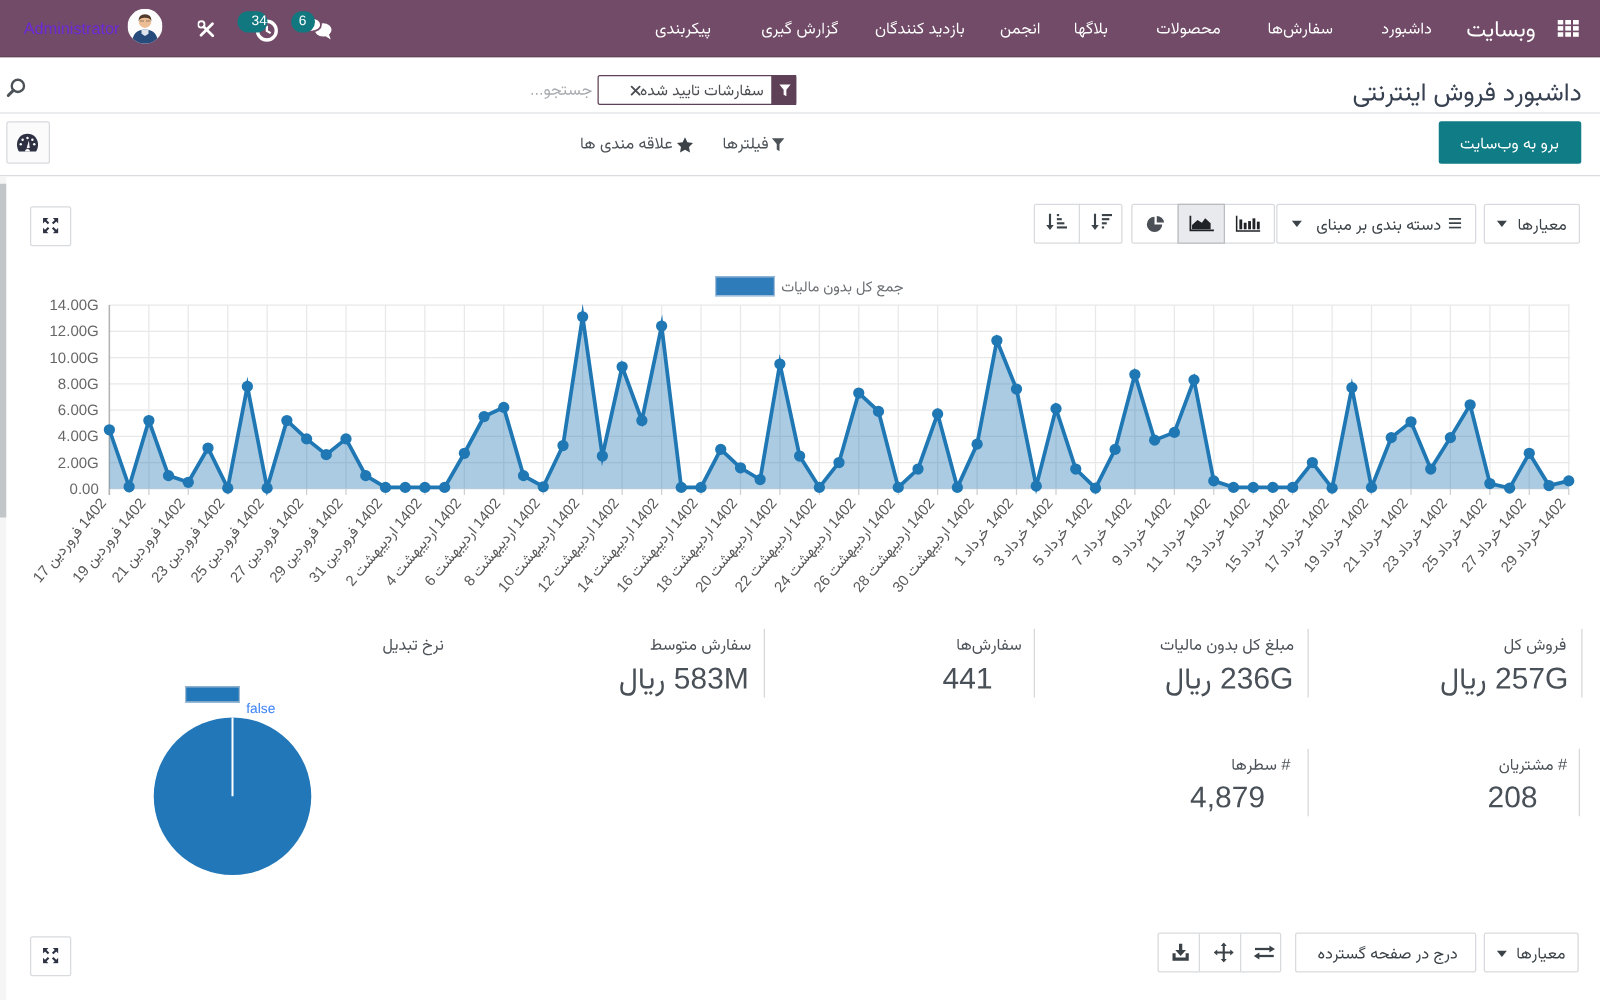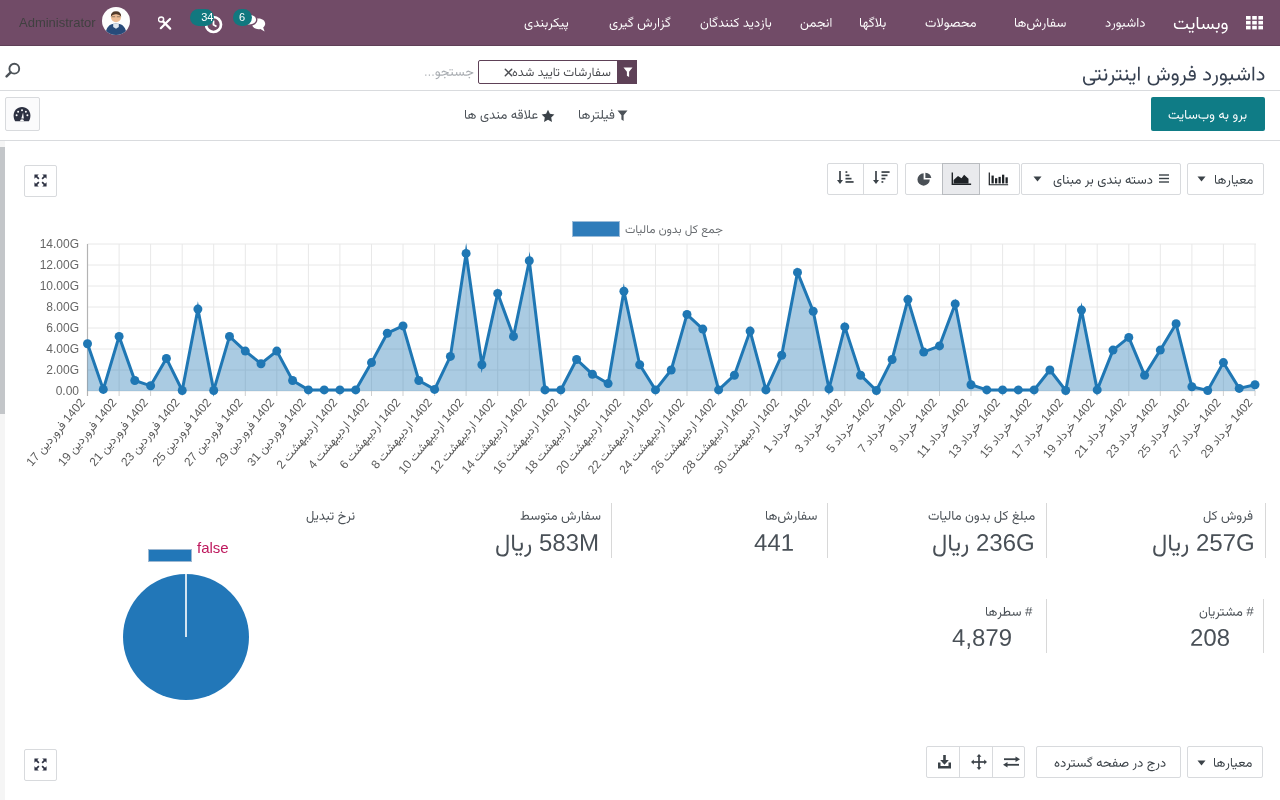--- a/index.html
+++ b/index.html
@@ -41,21 +41,21 @@
     </svg>
 <svg style="position:absolute;left:699.6px;top:8.2px;overflow:visible" width="74" height="29">
       <path transform="translate(0,18.8)" d="M4.3 -5.4 3.4 -4.5 4.3 -3.5 5.2 -4.5ZM4.4 1.7Q3.4 1.7 2.8 1.3Q2.2 1 2 0.4Q1.7 -0.1 1.7 -0.8Q1.7 -1.4 1.8 -2Q2 -2.6 2.2 -3.2L1.1 -3.6Q0.9 -3 0.8 -2.2Q0.6 -1.5 0.6 -0.9Q0.6 0.1 1 1Q1.4 1.8 2.2 2.3Q3 2.8 4.4 2.8Q5.7 2.8 6.5 2.3Q7.4 1.9 7.8 1Q8.2 0.2 8.2 -0.9Q8.2 -1.6 8 -2.3Q7.9 -3.1 7.6 -3.9L6.5 -3.5Q6.7 -3 6.9 -2.3Q7.1 -1.5 7.1 -0.8Q7.1 -0.2 6.8 0.4Q6.6 1 6 1.3Q5.4 1.7 4.4 1.7Z M9.8 -8.7V-2.7Q9.8 -1.3 10.4 -0.6Q11 0 12.2 0H12.3V-1.2H12.2Q11.5 -1.2 11.2 -1.5Q10.8 -1.8 10.8 -2.7V-8.7Z M12.7 -7.7 17.5 -9.6V-10.3L12.7 -8.4ZM13.6 -6.2 17.6 -7.8V-8.9L13 -7Q12.7 -6.9 12.6 -6.7Q12.4 -6.5 12.4 -6.2Q12.4 -6 12.5 -5.8Q12.7 -5.5 12.9 -5.4Q13.2 -5.1 13.7 -4.8Q14.1 -4.5 14.5 -4.2Q14.9 -3.9 15.2 -3.5Q15.5 -3.2 15.7 -2.9Q15.9 -2.6 15.9 -2.2Q15.9 -1.8 15.7 -1.6Q15.5 -1.3 14.9 -1.2Q14.4 -1.2 13.6 -1.2H12.1V0H13.6Q14.8 0 15.6 -0.2Q16.3 -0.5 16.7 -0.9Q17 -1.4 17 -2.2Q17 -2.7 16.8 -3.2Q16.6 -3.6 16.2 -4Q15.9 -4.4 15.4 -4.8Q15 -5.2 14.5 -5.5Q14 -5.8 13.6 -6.2Z M22.3 -2.3Q22.3 -1.9 22 -1.7Q21.8 -1.4 21.2 -1.3Q20.7 -1.1 20 -1.1Q19.7 -1.1 19.3 -1.2Q19 -1.2 18.6 -1.3V-0.2Q18.9 -0.1 19.3 -0Q19.6 -0 20.1 -0Q20.8 -0 21.3 -0.1Q21.8 -0.2 22.2 -0.5Q22.6 -0.7 22.9 -1.1Q23.2 -0.7 23.4 -0.5Q23.6 -0.2 23.9 -0.1Q24.2 0 24.7 0H25V-1.2H24.7Q24.5 -1.2 24.3 -1.3Q24 -1.4 23.8 -1.8Q23.6 -2.2 23.3 -2.9L21.9 -6.2L20.9 -5.8L22 -3.2Q22.1 -3 22.2 -2.7Q22.3 -2.5 22.3 -2.3Z M26.8 -3.8Q26.8 -3.5 26.8 -3.2Q26.9 -2.9 26.9 -2.6Q26.9 -1.9 26.5 -1.5Q26.2 -1.2 25.4 -1.2H24.8V0H25.4Q26 0 26.5 -0.2Q27.1 -0.5 27.4 -1Q27.6 -0.7 27.8 -0.4Q28.1 -0.2 28.4 -0.1Q28.8 0 29.2 0H29.4V-1.2H29.3Q28.9 -1.2 28.6 -1.3Q28.3 -1.4 28.1 -1.7Q28 -2 28 -2.4L27.9 -3.9ZM26.9 -6.9 26 -6 26.9 -5.1 27.8 -6Z M31.2 -3.8Q31.2 -3.5 31.2 -3.2Q31.2 -2.9 31.2 -2.6Q31.2 -1.9 30.9 -1.5Q30.6 -1.2 29.7 -1.2H29.1V0H29.7Q30.4 0 30.9 -0.2Q31.5 -0.5 31.8 -1Q32 -0.7 32.2 -0.4Q32.5 -0.2 32.8 -0.1Q33.2 0 33.6 0H33.8V-1.2H33.6Q33.2 -1.2 33 -1.3Q32.7 -1.4 32.5 -1.7Q32.4 -2 32.3 -2.4L32.2 -3.9ZM31.3 -6.9 30.4 -6 31.3 -5.1 32.2 -6Z M35 -6.2 39 -7.8V-8.9L34.5 -7Q34.2 -6.9 34 -6.7Q33.9 -6.5 33.9 -6.2Q33.9 -6 34 -5.8Q34.1 -5.5 34.3 -5.4Q34.7 -5.1 35.1 -4.8Q35.5 -4.5 35.9 -4.2Q36.3 -3.9 36.6 -3.5Q37 -3.2 37.2 -2.9Q37.4 -2.6 37.4 -2.2Q37.4 -1.8 37.1 -1.6Q36.9 -1.3 36.4 -1.2Q35.9 -1.2 35.1 -1.2H33.5V0H35.1Q36.2 0 37 -0.2Q37.7 -0.5 38.1 -0.9Q38.5 -1.4 38.5 -2.2Q38.5 -2.7 38.3 -3.2Q38 -3.6 37.7 -4Q37.3 -4.4 36.9 -4.8Q36.4 -5.2 36 -5.5Q35.5 -5.8 35 -6.2Z M47.2 -2.3Q47.2 -1.9 46.9 -1.7Q46.7 -1.4 46.2 -1.3Q45.7 -1.1 44.9 -1.1Q44.6 -1.1 44.3 -1.2Q43.9 -1.2 43.5 -1.3V-0.2Q43.8 -0.1 44.2 -0Q44.6 -0 45 -0Q45.7 -0 46.2 -0.1Q46.8 -0.2 47.2 -0.5Q47.6 -0.7 47.9 -1.1Q48.1 -0.7 48.3 -0.5Q48.5 -0.2 48.9 -0.1Q49.2 0 49.7 0H49.9V-1.2H49.7Q49.4 -1.2 49.2 -1.3Q49 -1.4 48.8 -1.8Q48.5 -2.2 48.2 -2.9L46.8 -6.2L45.8 -5.8L46.9 -3.2Q47 -3 47.1 -2.7Q47.2 -2.5 47.2 -2.3Z M49.7 -1.2V0H50.2V-1.2ZM52 1 51.1 1.9 52 2.8 52.9 1.9ZM49.9 1 49 1.9 49.9 2.8 50.7 1.9ZM51.1 0Q51.9 0 52.3 -0.3Q52.8 -0.7 53 -1.3Q53.2 -1.9 53.2 -2.6Q53.2 -3.1 53.2 -3.6Q53.1 -4.1 53 -4.6L51.9 -4.3Q52 -3.8 52.1 -3.3Q52.1 -2.9 52.1 -2.5Q52.1 -1.9 51.9 -1.5Q51.7 -1.2 51.1 -1.2H50V0Z M55.9 -1.1Q55.6 -1.1 55.3 -1.2Q54.9 -1.2 54.5 -1.3V-0.2Q54.8 -0.1 55.2 -0.1Q55.6 -0 56 -0Q57.2 -0 58 -0.3Q58.7 -0.6 59.1 -1.1Q59.5 -1.6 59.5 -2.4Q59.5 -2.9 59.3 -3.4Q59.1 -3.9 58.7 -4.3Q58.3 -4.8 57.7 -5.2Q57.1 -5.7 56.2 -6.1L55.7 -5.1Q56.7 -4.6 57.3 -4.1Q57.8 -3.7 58.1 -3.2Q58.4 -2.8 58.4 -2.4Q58.4 -2 58.1 -1.7Q57.8 -1.4 57.3 -1.3Q56.8 -1.1 55.9 -1.1Z M62.7 -6.5 61.8 -5.6 62.7 -4.7 63.6 -5.6ZM60.4 3.4Q61.6 3.2 62.4 2.5Q63.2 1.9 63.5 1Q63.9 0.1 63.9 -1Q63.9 -1.6 63.8 -2.2Q63.7 -2.8 63.4 -3.5L62.4 -3.1Q62.6 -2.5 62.7 -1.9Q62.8 -1.3 62.8 -0.8Q62.8 0 62.6 0.6Q62.3 1.3 61.7 1.7Q61 2.2 60 2.4Z M65.5 -8.7V-2.7Q65.5 -1.3 66.1 -0.6Q66.7 0 67.9 0H68.1V-1.2H67.9Q67.2 -1.2 66.9 -1.5Q66.6 -1.8 66.6 -2.7V-8.7Z M67.8 -1.2V0H68.1V-1.2ZM69.1 1 68.2 1.9 69.1 2.8 70 1.9ZM69 0Q69.8 0 70.2 -0.3Q70.7 -0.7 70.9 -1.3Q71.1 -1.9 71.1 -2.6Q71.1 -3.1 71.1 -3.6Q71 -4.1 70.9 -4.6L69.8 -4.3Q69.9 -3.8 70 -3.3Q70 -2.9 70 -2.5Q70 -1.9 69.8 -1.5Q69.6 -1.2 69 -1.2H67.9V0Z" fill="#ffffff"></path>
     </svg>
 <svg style="position:absolute;left:609.1px;top:8.2px;overflow:visible" width="64" height="29">
       <path transform="translate(0,18.8)" d="M4.4 3.2Q5.4 3.2 6.2 3Q6.9 2.8 7.5 2.4Q8 2 8.3 1.5Q8.5 1 8.5 0.5Q8.5 -0 8.4 -0.4Q8.3 -0.8 7.9 -1Q7.6 -1.2 7 -1.2H6Q5.6 -1.2 5.5 -1.3Q5.4 -1.5 5.4 -1.8Q5.4 -2.3 5.6 -2.8Q5.8 -3.2 6.1 -3.5Q6.5 -3.7 7.1 -3.7Q7.4 -3.7 7.6 -3.7Q7.9 -3.6 8.1 -3.5L8.5 -4.4Q8.1 -4.7 7.8 -4.8Q7.4 -4.9 7.1 -4.9Q6.4 -4.9 5.9 -4.6Q5.4 -4.4 5 -3.9Q4.6 -3.5 4.4 -3Q4.2 -2.4 4.2 -1.8Q4.2 -1.4 4.3 -1.1Q4.4 -0.7 4.6 -0.5Q4.8 -0.3 5.1 -0.2Q5.5 -0.1 5.9 -0.1H7Q7.3 -0.1 7.4 0.1Q7.5 0.3 7.5 0.5Q7.5 0.8 7.3 1.1Q7 1.4 6.6 1.6Q6.2 1.8 5.6 1.9Q5 2.1 4.4 2.1Q3.4 2.1 2.8 1.7Q2.2 1.4 2 0.8Q1.7 0.3 1.7 -0.4Q1.7 -1 1.8 -1.6Q2 -2.2 2.2 -2.8L1.1 -3.2Q0.9 -2.6 0.8 -1.8Q0.6 -1.1 0.6 -0.5Q0.6 0.5 1 1.4Q1.4 2.2 2.2 2.7Q3 3.2 4.4 3.2Z M14.1 0H14.3V-1.2H14.1Q13.6 -1.2 13.3 -1.4Q13 -1.6 12.9 -2.1L12.5 -3.5L11.5 -3.1Q11.7 -2.5 11.8 -1.9Q11.9 -1.3 11.9 -0.8Q11.9 0 11.6 0.6Q11.4 1.3 10.7 1.7Q10.1 2.2 9.1 2.4L9.5 3.4Q10.7 3.2 11.4 2.6Q12.1 2 12.5 1.2Q12.9 0.5 13 -0.4Q13.1 -0.2 13.4 -0.1Q13.7 0 14.1 0Z M14.1 -1.2V0H14.6V-1.2ZM16.3 1 15.5 1.9 16.3 2.8 17.2 1.9ZM14.2 1 13.4 1.9 14.2 2.8 15.1 1.9ZM16.5 -3.8Q16.5 -3.5 16.5 -3.2Q16.5 -2.9 16.5 -2.6Q16.5 -1.9 16.2 -1.5Q15.8 -1.2 15 -1.2H14.4V0H15Q15.6 0 16.2 -0.2Q16.7 -0.5 17.1 -1Q17.3 -0.7 17.5 -0.4Q17.7 -0.2 18.1 -0.1Q18.4 0 18.9 0H19V-1.2H18.9Q18.5 -1.2 18.2 -1.3Q17.9 -1.4 17.8 -1.7Q17.6 -2 17.6 -2.4L17.5 -3.9Z M19.4 -7.7 24.3 -9.6V-10.3L19.4 -8.4ZM20.3 -6.2 24.3 -7.8V-8.9L19.7 -7Q19.4 -6.9 19.3 -6.7Q19.1 -6.5 19.1 -6.2Q19.1 -6 19.3 -5.8Q19.4 -5.5 19.6 -5.4Q19.9 -5.1 20.4 -4.8Q20.8 -4.5 21.2 -4.2Q21.6 -3.9 21.9 -3.5Q22.2 -3.2 22.4 -2.9Q22.6 -2.6 22.6 -2.2Q22.6 -1.8 22.4 -1.6Q22.2 -1.3 21.7 -1.2Q21.2 -1.2 20.3 -1.2H18.8V0H20.3Q21.5 0 22.3 -0.2Q23 -0.5 23.4 -0.9Q23.7 -1.4 23.7 -2.2Q23.7 -2.7 23.5 -3.2Q23.3 -3.6 22.9 -4Q22.6 -4.4 22.1 -4.8Q21.7 -5.2 21.2 -5.5Q20.8 -5.8 20.3 -6.2Z M38.9 -8.3 38.1 -7.5 38.9 -6.6 39.8 -7.5ZM40 -6.7 39.2 -5.9 40 -5 40.9 -5.9ZM37.9 -6.7 37 -5.9 37.9 -5 38.7 -5.9ZM37.6 0Q38.1 0 38.5 -0.2Q39 -0.5 39.3 -1Q39.5 -0.5 39.9 -0.3Q40.3 0 40.9 0Q41.7 -0 42.1 -0.4Q42.5 -0.7 42.7 -1.4Q42.9 -2 42.9 -2.6Q42.9 -3.1 42.8 -3.6Q42.8 -4.1 42.6 -4.5L41.6 -4.2Q41.6 -4 41.7 -3.7Q41.7 -3.4 41.8 -3.1Q41.8 -2.8 41.8 -2.5Q41.8 -2.1 41.7 -1.8Q41.6 -1.5 41.4 -1.3Q41.2 -1.2 40.9 -1.2Q40.4 -1.2 40.1 -1.5Q39.9 -1.9 39.8 -2.4L39.7 -3.7L38.7 -3.6Q38.7 -3.3 38.7 -3.1Q38.7 -2.9 38.7 -2.8Q38.7 -2.7 38.7 -2.6Q38.7 -1.9 38.5 -1.5Q38.3 -1.2 37.6 -1.2Q37 -1.2 36.6 -1.4Q36.3 -1.7 36.1 -2.3L35.7 -3.5L34.6 -3Q34.8 -2.6 35 -1.8Q35.2 -1.1 35.2 -0.3Q35.2 0.3 35 0.9Q34.8 1.4 34.2 1.8Q33.6 2.1 32.5 2.1Q31.5 2.1 31 1.8Q30.4 1.5 30.1 0.9Q29.9 0.3 29.9 -0.4Q29.9 -0.9 30 -1.6Q30.1 -2.2 30.3 -2.8L29.3 -3.2Q29.1 -2.5 28.9 -1.8Q28.8 -1.1 28.8 -0.4Q28.8 0.6 29.2 1.4Q29.5 2.3 30.4 2.8Q31.2 3.3 32.5 3.3Q33.9 3.3 34.7 2.8Q35.5 2.3 35.9 1.5Q36.3 0.7 36.3 -0.4Q36.5 -0.2 36.8 -0.1Q37.2 0 37.6 0Z M43.8 3.4Q45 3.2 45.8 2.5Q46.6 1.9 47 1Q47.3 0.1 47.3 -1Q47.3 -1.6 47.2 -2.2Q47.1 -2.8 46.9 -3.5L45.8 -3.1Q46 -2.5 46.2 -1.9Q46.3 -1.3 46.3 -0.8Q46.3 0 46 0.6Q45.7 1.3 45.1 1.7Q44.5 2.2 43.5 2.4Z M50 -8.7H49V-0H50Z M53.6 -6.5 52.7 -5.6 53.6 -4.7 54.5 -5.6ZM56 0H56.1V-1.2H55.9Q55.4 -1.2 55.1 -1.4Q54.8 -1.6 54.7 -2.1L54.3 -3.5L53.3 -3.1Q53.5 -2.5 53.6 -1.9Q53.7 -1.3 53.7 -0.8Q53.7 0 53.5 0.6Q53.2 1.3 52.6 1.7Q52 2.2 50.9 2.4L51.3 3.4Q52.5 3.2 53.2 2.6Q54 2 54.3 1.2Q54.7 0.5 54.8 -0.4Q54.9 -0.2 55.2 -0.1Q55.5 0 56 0Z M56.5 -7.7 61.4 -9.6V-10.3L56.5 -8.4ZM57.4 -6.2 61.4 -7.8V-8.9L56.8 -7Q56.5 -6.9 56.4 -6.7Q56.3 -6.5 56.3 -6.2Q56.3 -6 56.4 -5.8Q56.5 -5.5 56.7 -5.4Q57 -5.1 57.5 -4.8Q57.9 -4.5 58.3 -4.2Q58.7 -3.9 59 -3.5Q59.3 -3.2 59.5 -2.9Q59.7 -2.6 59.7 -2.2Q59.7 -1.8 59.5 -1.6Q59.3 -1.3 58.8 -1.2Q58.3 -1.2 57.4 -1.2H55.9V0H57.4Q58.6 0 59.4 -0.2Q60.1 -0.5 60.5 -0.9Q60.8 -1.4 60.8 -2.2Q60.8 -2.7 60.6 -3.2Q60.4 -3.6 60.1 -4Q59.7 -4.4 59.3 -4.8Q58.8 -5.2 58.3 -5.5Q57.9 -5.8 57.4 -6.2Z" fill="#ffffff"></path>
     </svg>
 <svg style="position:absolute;left:523.6px;top:8.2px;overflow:visible" width="47" height="29">
       <path transform="translate(0,18.8)" d="M4.4 3.2Q5.4 3.2 6.2 3Q6.9 2.8 7.5 2.4Q8 2 8.3 1.5Q8.5 1 8.5 0.5Q8.5 -0 8.4 -0.4Q8.3 -0.8 7.9 -1Q7.6 -1.2 7 -1.2H6Q5.6 -1.2 5.5 -1.3Q5.4 -1.5 5.4 -1.8Q5.4 -2.3 5.6 -2.8Q5.8 -3.2 6.1 -3.5Q6.5 -3.7 7.1 -3.7Q7.4 -3.7 7.6 -3.7Q7.9 -3.6 8.1 -3.5L8.5 -4.4Q8.1 -4.7 7.8 -4.8Q7.4 -4.9 7.1 -4.9Q6.4 -4.9 5.9 -4.6Q5.4 -4.4 5 -3.9Q4.6 -3.5 4.4 -3Q4.2 -2.4 4.2 -1.8Q4.2 -1.4 4.3 -1.1Q4.4 -0.7 4.6 -0.5Q4.8 -0.3 5.1 -0.2Q5.5 -0.1 5.9 -0.1H7Q7.3 -0.1 7.4 0.1Q7.5 0.3 7.5 0.5Q7.5 0.8 7.3 1.1Q7 1.4 6.6 1.6Q6.2 1.8 5.6 1.9Q5 2.1 4.4 2.1Q3.4 2.1 2.8 1.7Q2.2 1.4 2 0.8Q1.7 0.3 1.7 -0.4Q1.7 -1 1.8 -1.6Q2 -2.2 2.2 -2.8L1.1 -3.2Q0.9 -2.6 0.8 -1.8Q0.6 -1.1 0.6 -0.5Q0.6 0.5 1 1.4Q1.4 2.2 2.2 2.7Q3 3.2 4.4 3.2Z M13.5 -2.3Q13.5 -1.9 13.2 -1.7Q13 -1.4 12.5 -1.3Q11.9 -1.1 11.2 -1.1Q10.9 -1.1 10.5 -1.2Q10.2 -1.2 9.8 -1.3V-0.2Q10.1 -0.1 10.5 -0Q10.8 -0 11.3 -0Q12 -0 12.5 -0.1Q13 -0.2 13.4 -0.5Q13.8 -0.7 14.1 -1.1Q14.4 -0.7 14.6 -0.5Q14.8 -0.2 15.1 -0.1Q15.4 0 15.9 0H16.2V-1.2H15.9Q15.7 -1.2 15.5 -1.3Q15.2 -1.4 15 -1.8Q14.8 -2.2 14.5 -2.9L13.1 -6.2L12.1 -5.8L13.2 -3.2Q13.3 -3 13.4 -2.7Q13.5 -2.5 13.5 -2.3Z M18 -3.8Q18 -3.5 18 -3.2Q18.1 -2.9 18.1 -2.6Q18.1 -1.9 17.7 -1.5Q17.4 -1.2 16.6 -1.2H16V0H16.6Q17.2 0 17.7 -0.2Q18.3 -0.5 18.6 -1Q18.8 -0.7 19 -0.4Q19.3 -0.2 19.6 -0.1Q20 0 20.4 0H20.6V-1.2H20.5Q20.1 -1.2 19.8 -1.3Q19.5 -1.4 19.3 -1.7Q19.2 -2 19.2 -2.4L19.1 -3.9ZM18.1 -6.9 17.2 -6 18.1 -5.1 19 -6Z M20.3 -1.2V0H20.6V-1.2ZM21.6 1 20.7 1.9 21.6 2.8 22.6 1.9ZM21.5 0Q22.3 0 22.8 -0.3Q23.3 -0.7 23.5 -1.3Q23.7 -1.9 23.7 -2.6Q23.7 -3.1 23.6 -3.6Q23.5 -4.1 23.4 -4.6L22.3 -4.3Q22.4 -3.8 22.5 -3.3Q22.6 -2.9 22.6 -2.5Q22.6 -1.9 22.3 -1.5Q22.1 -1.2 21.5 -1.2H20.5V0Z M29.3 0H29.4V-1.2H29.2Q28.7 -1.2 28.4 -1.4Q28.1 -1.6 28 -2.1L27.7 -3.5L26.6 -3.1Q26.8 -2.5 26.9 -1.9Q27 -1.3 27 -0.8Q27 0 26.8 0.6Q26.5 1.3 25.9 1.7Q25.3 2.2 24.2 2.4L24.6 3.4Q25.8 3.2 26.5 2.6Q27.3 2 27.6 1.2Q28 0.5 28.1 -0.4Q28.2 -0.2 28.5 -0.1Q28.8 0 29.3 0Z M30.7 -6.2 34.7 -7.8V-8.9L30.1 -7Q29.8 -6.9 29.7 -6.7Q29.6 -6.5 29.6 -6.2Q29.6 -6 29.7 -5.8Q29.8 -5.5 30 -5.4Q30.3 -5.1 30.8 -4.8Q31.2 -4.5 31.6 -4.2Q32 -3.9 32.3 -3.5Q32.6 -3.2 32.8 -2.9Q33 -2.6 33 -2.2Q33 -1.8 32.8 -1.6Q32.6 -1.3 32.1 -1.2Q31.6 -1.2 30.7 -1.2H29.2V0H30.7Q31.7 0 32.3 -0.1Q32.8 -0.3 33.2 -0.5Q33.6 -0.8 33.8 -1.1Q34.2 -0.5 34.7 -0.3Q35.2 0 35.9 0H36.1V-1.2H35.9Q35.5 -1.2 35.1 -1.3Q34.8 -1.5 34.6 -1.8Q34.4 -2.2 34.1 -2.7Q34 -3.2 33.7 -3.6Q33.4 -4 33.1 -4.3Q32.7 -4.6 32.4 -4.9Q32 -5.3 31.6 -5.6Q31.1 -5.9 30.7 -6.2Z M35.8 -1.2V0H36.3V-1.2ZM38.1 1 37.2 1.9 38.1 2.8 39 1.9ZM36 1 35.1 1.9 36 2.8 36.9 1.9ZM38.2 -3.8Q38.2 -3.5 38.3 -3.2Q38.3 -2.9 38.3 -2.6Q38.3 -1.9 37.9 -1.5Q37.6 -1.2 36.8 -1.2H36.2V0H36.8Q37.4 0 37.9 -0.2Q38.5 -0.5 38.8 -1Q39 -0.7 39.3 -0.4Q39.5 -0.2 39.8 -0.1Q40.2 0 40.7 0H40.8V-1.2H40.7Q40.3 -1.2 40 -1.3Q39.7 -1.4 39.6 -1.7Q39.4 -2 39.4 -2.4L39.3 -3.9Z M40.5 -1.2V0H41V-1.2ZM41.7 2.4 40.9 3.3 41.7 4.1 42.6 3.3ZM42.8 0.8 42 1.7 42.8 2.5 43.7 1.7ZM40.7 0.8 39.8 1.7 40.7 2.5 41.5 1.7ZM41.9 0Q42.7 0 43.2 -0.3Q43.7 -0.7 43.9 -1.3Q44.1 -1.9 44.1 -2.6Q44.1 -3.1 44 -3.6Q44 -4.1 43.9 -4.6L42.8 -4.3Q42.8 -3.8 42.9 -3.3Q43 -2.9 43 -2.5Q43 -1.9 42.8 -1.5Q42.5 -1.2 41.9 -1.2H40.9V0Z" fill="#ffffff"></path>
     </svg>
-<div class="abs" style="left:19px;top:14.5px;width:80px;height:16px;color:#404040;font-size:13px">Administrator</div>
+<div class="abs" style="left:19px;top:14.5px;width:80px;height:16px;color:#6d28d9;font-size:13px">Administrator</div>
 <svg class="abs" style="left:102px;top:7px" width="28" height="28" viewBox="0 0 28 28">
 <defs>
         <clipPath id="avc">
           <circle cx="14" cy="14" r="14"></circle>
         </clipPath>
       </defs>
 <g clip-path="url(#avc)">
         <rect width="28" height="28" fill="#fdfdfd"></rect>
 <path d="M3.5,28 Q4,16.5 14,16.5 Q24,16.5 24.5,28 Z" fill="#274b7a"></path>
 <path d="M11.2,16.5 h5.6 v3.5 l-2.8,1.8 l-2.8,-1.8 Z" fill="#dfe6ee"></path>
@@ -633,21 +633,21 @@
 <svg style="position:absolute;left:1190.0px;top:610.7px;overflow:visible" width="42" height="53">
       <path transform="translate(0,34.8)" d="M1.2 0V-1.5Q1.8 -2.9 2.7 -3.9Q3.5 -5 4.5 -5.8Q5.4 -6.7 6.4 -7.4Q7.3 -8.1 8 -8.8Q8.8 -9.6 9.3 -10.4Q9.7 -11.2 9.7 -12.2Q9.7 -13.5 8.9 -14.3Q8.1 -15 6.7 -15Q5.4 -15 4.5 -14.3Q3.6 -13.6 3.5 -12.2L1.3 -12.4Q1.5 -14.4 3 -15.6Q4.4 -16.8 6.7 -16.8Q9.2 -16.8 10.5 -15.6Q11.9 -14.4 11.9 -12.2Q11.9 -11.3 11.4 -10.3Q11 -9.4 10.1 -8.4Q9.3 -7.5 6.8 -5.5Q5.5 -4.4 4.7 -3.5Q3.9 -2.6 3.5 -1.8H12.1V0Z M25.8 -8.3Q25.8 -4.1 24.3 -1.9Q22.8 0.2 20 0.2Q17.1 0.2 15.7 -1.9Q14.3 -4.1 14.3 -8.3Q14.3 -12.5 15.7 -14.6Q17.1 -16.8 20.1 -16.8Q23 -16.8 24.4 -14.6Q25.8 -12.5 25.8 -8.3ZM23.6 -8.3Q23.6 -11.8 22.8 -13.4Q22 -15 20.1 -15Q18.1 -15 17.3 -13.5Q16.4 -11.9 16.4 -8.3Q16.4 -4.7 17.3 -3.1Q18.1 -1.5 20 -1.5Q21.9 -1.5 22.7 -3.2Q23.6 -4.8 23.6 -8.3Z M39 -4.6Q39 -2.3 37.5 -1Q36.1 0.2 33.4 0.2Q30.7 0.2 29.2 -1Q27.7 -2.3 27.7 -4.6Q27.7 -6.2 28.7 -7.3Q29.6 -8.4 31 -8.6V-8.7Q29.7 -9 28.9 -10.1Q28.1 -11.1 28.1 -12.5Q28.1 -14.4 29.5 -15.6Q30.9 -16.8 33.3 -16.8Q35.8 -16.8 37.2 -15.6Q38.6 -14.5 38.6 -12.5Q38.6 -11.1 37.8 -10Q37 -9 35.7 -8.7V-8.7Q37.2 -8.4 38.1 -7.3Q39 -6.2 39 -4.6ZM36.4 -12.4Q36.4 -15.2 33.3 -15.2Q31.8 -15.2 31.1 -14.5Q30.3 -13.8 30.3 -12.4Q30.3 -11 31.1 -10.2Q31.9 -9.5 33.4 -9.5Q34.8 -9.5 35.6 -10.2Q36.4 -10.9 36.4 -12.4ZM36.8 -4.8Q36.8 -6.3 35.9 -7.1Q35 -7.9 33.3 -7.9Q31.7 -7.9 30.8 -7.1Q29.9 -6.2 29.9 -4.8Q29.9 -1.3 33.4 -1.3Q35.1 -1.3 36 -2.2Q36.8 -3 36.8 -4.8Z" fill="#495057"></path>
     </svg>
 <svg style="position:absolute;left:984.7px;top:596.6px;overflow:visible" width="49" height="29">
       <path transform="translate(0,18.8)" d="M1 -8.7V-2.7Q1 -1.3 1.6 -0.6Q2.2 0 3.4 0H3.5V-1.2H3.4Q2.7 -1.2 2.4 -1.5Q2 -1.8 2 -2.7V-8.7Z M5.5 -2.9Q5.5 -3.4 5.9 -3.7Q6.2 -4 6.8 -4Q7.1 -4 7.3 -3.9Q7.6 -3.8 7.7 -3.5Q7.9 -3.3 7.9 -2.9Q7.9 -2.6 7.8 -2.4Q7.6 -2.1 7.4 -1.9Q7.1 -1.7 6.8 -1.6Q6.4 -1.7 6.1 -1.9Q5.8 -2.1 5.7 -2.4Q5.5 -2.7 5.5 -2.9ZM6.8 -5.2Q7.4 -4.9 8 -4.6Q8.5 -4.3 9 -4Q9.5 -3.7 9.9 -3.4Q10.3 -3.1 10.5 -2.8Q10.7 -2.6 10.7 -2.3Q10.7 -1.7 10.3 -1.4Q9.9 -1.1 9.1 -1.1Q8.9 -1.1 8.6 -1.2Q8.2 -1.2 7.9 -1.2Q8.2 -1.5 8.5 -1.7Q8.7 -2 8.8 -2.3Q8.9 -2.6 8.9 -3Q8.9 -3.5 8.6 -4Q8.3 -4.5 7.8 -4.7Q7.3 -5 6.7 -5Q6.1 -5 5.6 -4.8Q5.1 -4.5 4.7 -4Q4.4 -3.5 4.4 -2.9Q4.4 -2.6 4.5 -2.3Q4.6 -2 4.8 -1.7Q5 -1.5 5.3 -1.2Q4.9 -1.2 4.6 -1.2Q4.2 -1.2 3.8 -1.2H3.3V0H3.9Q4.6 0 5.3 -0.2Q6.1 -0.3 6.6 -0.5Q6.9 -0.4 7.4 -0.3Q7.8 -0.2 8.3 -0.1Q8.8 -0.1 9.3 -0.1Q10.4 -0.1 11.1 -0.6Q11.8 -1.2 11.8 -2.3Q11.8 -2.8 11.5 -3.2Q11.3 -3.7 10.7 -4.1Q10.1 -4.6 9.3 -5Q8.4 -5.5 7.3 -6.1Z M17.4 0H17.6V-1.2H17.3Q16.9 -1.2 16.6 -1.4Q16.3 -1.6 16.1 -2.1L15.8 -3.5L14.7 -3.1Q14.9 -2.5 15.1 -1.9Q15.2 -1.3 15.2 -0.8Q15.2 0 14.9 0.6Q14.6 1.3 14 1.7Q13.4 2.2 12.4 2.4L12.7 3.4Q13.9 3.2 14.7 2.6Q15.4 2 15.8 1.2Q16.1 0.5 16.2 -0.4Q16.4 -0.2 16.7 -0.1Q17 0 17.4 0Z M22.9 -4Q23.5 -4 23.8 -3.6Q24.2 -3.2 24.2 -2.7Q24.2 -2.3 24 -2Q23.7 -1.7 23.3 -1.5Q22.8 -1.3 22.2 -1.2Q21.5 -1.2 20.6 -1.2H19.6Q20 -1.9 20.4 -2.4Q20.9 -2.9 21.3 -3.3Q21.7 -3.6 22.1 -3.8Q22.5 -4 22.9 -4ZM22.8 -5.1Q22.5 -5.1 22.1 -5Q21.7 -4.9 21.4 -4.7Q21 -4.5 20.7 -4.2Q20.3 -3.9 20 -3.5V-8.7H18.9V-2Q18.8 -1.8 18.7 -1.6Q18.5 -1.4 18.4 -1.2H17.3V0H20.6Q21.7 0 22.6 -0.2Q23.4 -0.3 24 -0.6Q24.3 -0.3 24.8 -0.2Q25.4 0 26.2 0H26.4V-1.2H26.2Q25.8 -1.2 25.5 -1.2Q25.3 -1.2 25.1 -1.2Q24.9 -1.2 24.8 -1.3Q25 -1.6 25.2 -2Q25.3 -2.3 25.3 -2.7Q25.3 -3.4 25 -3.9Q24.7 -4.5 24.1 -4.8Q23.6 -5.1 22.8 -5.1Z M30.5 0Q31 0 31.5 -0.2Q31.9 -0.5 32.3 -1Q32.5 -0.5 32.9 -0.3Q33.2 0 33.9 0Q34.6 -0 35 -0.4Q35.5 -0.7 35.7 -1.4Q35.9 -2 35.9 -2.6Q35.9 -3.1 35.8 -3.6Q35.7 -4.1 35.6 -4.5L34.5 -4.2Q34.6 -4 34.6 -3.7Q34.7 -3.4 34.7 -3.1Q34.8 -2.8 34.8 -2.5Q34.8 -2.1 34.7 -1.8Q34.6 -1.5 34.4 -1.3Q34.2 -1.2 33.8 -1.2Q33.3 -1.2 33.1 -1.5Q32.8 -1.9 32.8 -2.4L32.7 -3.7L31.6 -3.6Q31.7 -3.3 31.7 -3.1Q31.7 -2.9 31.7 -2.8Q31.7 -2.7 31.7 -2.6Q31.7 -1.9 31.5 -1.5Q31.2 -1.2 30.5 -1.2Q30 -1.2 29.7 -1.5Q29.4 -1.9 29.4 -2.4L29.3 -3.7L28.2 -3.6Q28.2 -3.3 28.2 -3.1Q28.2 -2.9 28.3 -2.8Q28.3 -2.7 28.3 -2.6Q28.3 -2 28.1 -1.7Q27.9 -1.4 27.6 -1.3Q27.2 -1.2 26.7 -1.2H26.1V0H26.7Q27.5 0 28 -0.3Q28.5 -0.5 28.8 -1Q29 -0.5 29.4 -0.3Q29.8 0 30.5 0Z M45.8 -5.6 45.3 -3.3H46.9V-2.6H45.1L44.6 0H43.9L44.4 -2.6H42.1L41.6 0H40.9L41.4 -2.6H40.1V-3.3H41.6L42.1 -5.6H40.5V-6.3H42.2L42.8 -8.9H43.5L42.9 -6.3H45.2L45.8 -8.9H46.5L45.9 -6.3H47.3V-5.6ZM42.8 -5.6 42.3 -3.3H44.6L45.1 -5.6Z" fill="#4c5258"></path>
     </svg>
 <svg style="position:absolute;left:951.9px;top:610.7px;overflow:visible" width="62" height="53">
       <path transform="translate(0,34.8)" d="M10.3 -3.7V0H8.3V-3.7H0.6V-5.4L8.1 -16.5H10.3V-5.4H12.6V-3.7ZM8.3 -14.1Q8.3 -14.1 8 -13.5Q7.7 -13 7.5 -12.7L3.3 -6.5L2.7 -5.6L2.5 -5.4H8.3Z M17.9 -2.6V-0.6Q17.9 0.6 17.6 1.5Q17.4 2.3 16.9 3.1H15.5Q16.6 1.5 16.6 0H15.6V-2.6Z M32.3 -4.6Q32.3 -2.3 30.9 -1Q29.4 0.2 26.7 0.2Q24 0.2 22.6 -1Q21.1 -2.3 21.1 -4.6Q21.1 -6.2 22 -7.3Q22.9 -8.4 24.4 -8.6V-8.7Q23 -9 22.2 -10.1Q21.4 -11.1 21.4 -12.5Q21.4 -14.4 22.9 -15.6Q24.3 -16.8 26.6 -16.8Q29.1 -16.8 30.5 -15.6Q31.9 -14.5 31.9 -12.5Q31.9 -11.1 31.1 -10Q30.3 -9 29 -8.7V-8.7Q30.6 -8.4 31.4 -7.3Q32.3 -6.2 32.3 -4.6ZM29.7 -12.4Q29.7 -15.2 26.6 -15.2Q25.2 -15.2 24.4 -14.5Q23.6 -13.8 23.6 -12.4Q23.6 -11 24.4 -10.2Q25.2 -9.5 26.7 -9.5Q28.2 -9.5 28.9 -10.2Q29.7 -10.9 29.7 -12.4ZM30.1 -4.8Q30.1 -6.3 29.2 -7.1Q28.3 -7.9 26.6 -7.9Q25 -7.9 24.1 -7.1Q23.2 -6.2 23.2 -4.8Q23.2 -1.3 26.7 -1.3Q28.4 -1.3 29.3 -2.2Q30.1 -3 30.1 -4.8Z M45.5 -14.8Q43 -10.9 41.9 -8.7Q40.9 -6.6 40.4 -4.4Q39.8 -2.3 39.8 0H37.6Q37.6 -3.2 39 -6.7Q40.3 -10.2 43.5 -14.7H34.6V-16.5H45.5Z M58.9 -8.6Q58.9 -4.3 57.4 -2.1Q55.8 0.2 52.9 0.2Q51 0.2 49.8 -0.6Q48.7 -1.4 48.2 -3.2L50.2 -3.5Q50.8 -1.5 53 -1.5Q54.8 -1.5 55.8 -3.2Q56.8 -4.8 56.8 -8Q56.4 -6.9 55.2 -6.3Q54.1 -5.6 52.7 -5.6Q50.5 -5.6 49.2 -7.2Q47.8 -8.7 47.8 -11.2Q47.8 -13.8 49.3 -15.3Q50.7 -16.8 53.3 -16.8Q56.1 -16.8 57.5 -14.7Q58.9 -12.7 58.9 -8.6ZM56.6 -10.6Q56.6 -12.6 55.7 -13.8Q54.8 -15 53.3 -15Q51.7 -15 50.9 -14Q50 -13 50 -11.2Q50 -9.4 50.9 -8.3Q51.7 -7.3 53.2 -7.3Q54.2 -7.3 54.9 -7.7Q55.7 -8.1 56.2 -8.9Q56.6 -9.7 56.6 -10.6Z" fill="#495057"></path>
     </svg>
 <div class="abs" style="left:148px;top:549px;width:44px;height:13px;background:#2277b8;border:1px solid #9db8d2"></div>
-<div class="abs" style="left:197px;top:539px;font-size:15px;color:#be185d">false</div>
+<div class="abs" style="left:197px;top:561px;font-size:11px;color:#3b82f6">false</div>
 <svg class="abs" style="left:122px;top:573px" width="128" height="128" viewBox="0 0 128 128">
 <circle cx="64" cy="64" r="63" fill="#2277b8"></circle>
 <line x1="64" y1="1" x2="64" y2="64" stroke="#fff" stroke-width="1.6"></line>
     </svg>
 <div class="btn" style="left:1187px;top:745.5px;width:76px;height:32.5px"></div>
 <svg style="position:absolute;left:1212.6px;top:747.6px;overflow:visible" width="41" height="29">
       <path transform="translate(0,18.8)" d="M1 -8.7V-2.7Q1 -1.3 1.6 -0.6Q2.2 0 3.4 0H3.5V-1.2H3.4Q2.7 -1.2 2.4 -1.5Q2 -1.8 2 -2.7V-8.7Z M5.5 -2.9Q5.5 -3.4 5.9 -3.7Q6.2 -4 6.8 -4Q7.1 -4 7.3 -3.9Q7.6 -3.8 7.7 -3.5Q7.9 -3.3 7.9 -2.9Q7.9 -2.6 7.8 -2.4Q7.6 -2.1 7.4 -1.9Q7.1 -1.7 6.8 -1.6Q6.4 -1.7 6.1 -1.9Q5.8 -2.1 5.7 -2.4Q5.5 -2.7 5.5 -2.9ZM6.8 -5.2Q7.4 -4.9 8 -4.6Q8.5 -4.3 9 -4Q9.5 -3.7 9.9 -3.4Q10.3 -3.1 10.5 -2.8Q10.7 -2.6 10.7 -2.3Q10.7 -1.7 10.3 -1.4Q9.9 -1.1 9.1 -1.1Q8.9 -1.1 8.6 -1.2Q8.2 -1.2 7.9 -1.2Q8.2 -1.5 8.5 -1.7Q8.7 -2 8.8 -2.3Q8.9 -2.6 8.9 -3Q8.9 -3.5 8.6 -4Q8.3 -4.5 7.8 -4.7Q7.3 -5 6.7 -5Q6.1 -5 5.6 -4.8Q5.1 -4.5 4.7 -4Q4.4 -3.5 4.4 -2.9Q4.4 -2.6 4.5 -2.3Q4.6 -2 4.8 -1.7Q5 -1.5 5.3 -1.2Q4.9 -1.2 4.6 -1.2Q4.2 -1.2 3.8 -1.2H3.3V0H3.9Q4.6 0 5.3 -0.2Q6.1 -0.3 6.6 -0.5Q6.9 -0.4 7.4 -0.3Q7.8 -0.2 8.3 -0.1Q8.8 -0.1 9.3 -0.1Q10.4 -0.1 11.1 -0.6Q11.8 -1.2 11.8 -2.3Q11.8 -2.8 11.5 -3.2Q11.3 -3.7 10.7 -4.1Q10.1 -4.6 9.3 -5Q8.4 -5.5 7.3 -6.1Z M12.7 3.4Q13.9 3.2 14.7 2.5Q15.5 1.9 15.9 1Q16.2 0.1 16.2 -1Q16.2 -1.6 16.1 -2.2Q16 -2.8 15.8 -3.5L14.7 -3.1Q14.9 -2.5 15.1 -1.9Q15.2 -1.3 15.2 -0.8Q15.2 0 14.9 0.6Q14.6 1.3 14 1.7Q13.4 2.2 12.4 2.4Z M17.9 -8.7V-2.7Q17.9 -1.3 18.4 -0.6Q19 0 20.3 0H20.4V-1.2H20.3Q19.6 -1.2 19.3 -1.5Q18.9 -1.8 18.9 -2.7V-8.7Z M20.1 -1.2V0H20.7V-1.2ZM22.4 1 21.6 1.9 22.4 2.8 23.3 1.9ZM20.3 1 19.4 1.9 20.3 2.8 21.2 1.9ZM22.5 -3.8Q22.6 -3.5 22.6 -3.2Q22.6 -2.9 22.6 -2.6Q22.6 -1.9 22.3 -1.5Q21.9 -1.2 21.1 -1.2H20.5V0H21.1Q21.7 0 22.3 -0.2Q22.8 -0.5 23.2 -1Q23.3 -0.7 23.6 -0.4Q23.8 -0.2 24.2 -0.1Q24.5 0 25 0H25.1V-1.2H25Q24.6 -1.2 24.3 -1.3Q24 -1.4 23.9 -1.7Q23.7 -2 23.7 -2.4L23.6 -3.9Z M29 -3.9Q29.2 -3.9 29.8 -3.8Q30.3 -3.8 30.8 -3.6Q30.5 -3.2 30.2 -2.9Q29.8 -2.6 29.6 -2.3Q29.3 -2.1 29.1 -1.9Q29 -1.8 29 -1.8Q29 -1.8 28.7 -2Q28.4 -2.3 28 -2.7Q27.5 -3.1 27.1 -3.6Q27.6 -3.8 28.1 -3.8Q28.7 -3.9 29 -3.9ZM29 -5Q28.5 -5 27.9 -4.9Q27.4 -4.8 27 -4.7Q26.5 -4.5 26.2 -4.3Q26 -4.1 26 -3.8Q26 -3.7 26.1 -3.4Q26.2 -3.2 26.4 -2.9Q26.7 -2.6 26.9 -2.3Q27.2 -2 27.4 -1.8Q27.7 -1.5 27.9 -1.3Q27.6 -1.2 27.2 -1.2Q26.8 -1.2 26.5 -1.2Q26.1 -1.2 25.9 -1.2H24.9V0H25.9Q26.3 0 26.9 -0.1Q27.4 -0.1 28 -0.3Q28.5 -0.4 29 -0.7Q29.6 -0.3 30.3 -0.2Q30.9 0 31.6 0H32.6V-1.2H31.6Q31.3 -1.2 30.9 -1.2Q30.5 -1.2 30 -1.3Q30.2 -1.5 30.5 -1.8Q30.7 -2 31 -2.3Q31.3 -2.6 31.5 -2.9Q31.7 -3.2 31.8 -3.4Q31.9 -3.7 31.9 -3.8Q31.9 -4.1 31.7 -4.3Q31.4 -4.5 30.9 -4.7Q30.5 -4.8 30 -4.9Q29.4 -5 29 -5Z M36.4 -3.4Q37 -3.4 37.3 -3Q37.7 -2.6 37.7 -1.9Q37.7 -1.5 37.4 -1.2Q37.2 -1 36.7 -1Q36.5 -1 36.3 -1.1Q36.1 -1.1 35.8 -1.3Q35.6 -1.4 35.4 -1.6Q35.2 -1.8 35 -2Q35.2 -2.3 35.4 -2.7Q35.6 -3 35.9 -3.2Q36.1 -3.4 36.4 -3.4ZM36.7 0.1Q37.4 0.1 37.8 -0.1Q38.3 -0.4 38.5 -0.9Q38.7 -1.3 38.7 -2Q38.7 -2.7 38.5 -3.3Q38.2 -3.9 37.6 -4.2Q37.1 -4.6 36.4 -4.6Q35.8 -4.6 35.4 -4.3Q35 -4.1 34.8 -3.7Q34.5 -3.3 34.3 -2.9Q34 -2.4 33.8 -2Q33.6 -1.6 33.3 -1.4Q33 -1.2 32.6 -1.2H32.3V0H32.6Q33.1 0 33.4 -0.1Q33.7 -0.2 33.9 -0.4Q34.2 -0.7 34.5 -1Q34.8 -0.6 35.2 -0.3Q35.6 -0.1 35.9 0Q36.3 0.1 36.7 0.1Z" fill="#3b4248"></path>
     </svg>
 <svg style="position:absolute;left:1197px;top:759.5px" width="9" height="6" viewBox="0 0 9 6">
       <path d="M0.5,0.5 L8.5,0.5 L4.5,5.5 Z" fill="#3b4248"></path>

